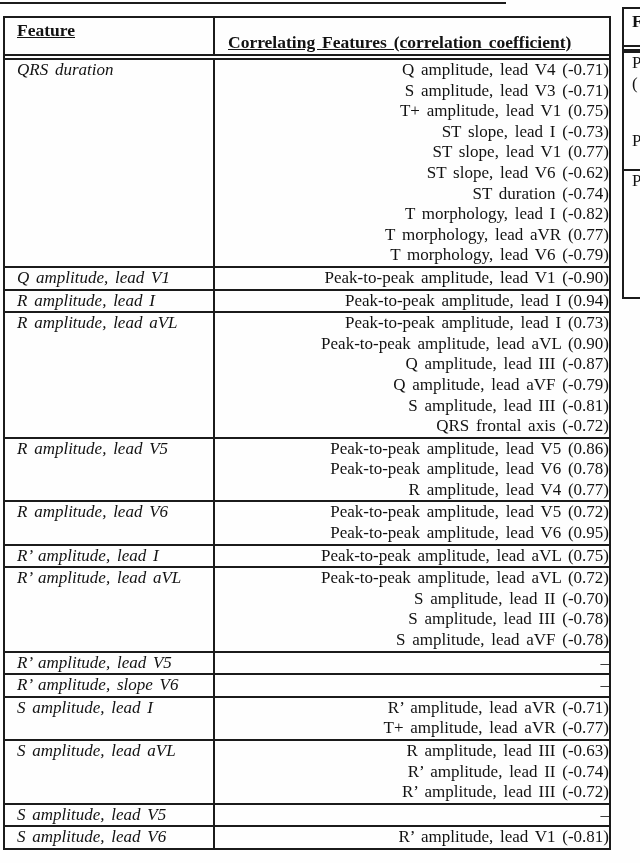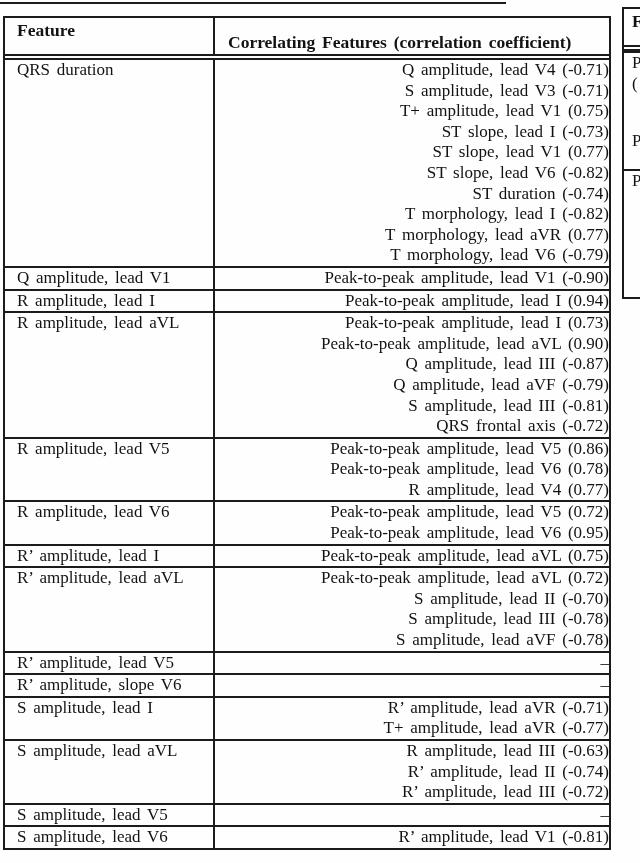--- a/index.html
+++ b/index.html
@@ -26,20 +26,21 @@
     position: absolute;
     left: 3px; top: 16px;
     width: 608px;
     box-sizing: border-box;
     border: 2px solid #1b1b1b;
     word-spacing: 2.5px;
   }
   .thead {
     display: flex;
     border-bottom: 6px double #1b1b1b;
+    text-decoration: underline;
   }
   .th {
     font-weight: bold;
     font-size: 17.5px;
     line-height: 20px;
     padding: 2px 0 2px 0;
     white-space: nowrap;
     overflow: hidden;
   }
   .th-feature {
@@ -55,20 +56,21 @@
     margin-top: 12px;
   }
   .trow { display: flex; border-top: 2px solid #1b1b1b; }
   .trow:first-child { border-top: none; }
   .td-feature {
     width: 210px;
     box-sizing: border-box;
     padding-left: 12px;
     border-right: 2px solid #1b1b1b;
     flex: none;
+    font-style: italic;
   }
   .td-corr { flex: 1; padding-left: 13px; overflow: hidden; text-align: right; }
   .line {
     height: 20.6px;
     line-height: 20.6px;
     font-size: 17px;
     white-space: nowrap;
   }
 
   
@@ -113,21 +115,21 @@
       <div class="trow">
         <div class="td-feature">
           <div class="line">QRS duration</div>
         </div>
         <div class="td-corr">
           <div class="line">Q amplitude, lead V4 (-0.71)</div>
           <div class="line">S amplitude, lead V3 (-0.71)</div>
           <div class="line">T+ amplitude, lead V1 (0.75)</div>
           <div class="line">ST slope, lead I (-0.73)</div>
           <div class="line">ST slope, lead V1 (0.77)</div>
-          <div class="line">ST slope, lead V6 (-0.82)</div>
+          <div class="line">ST slope, lead V6 (-0.62)</div>
           <div class="line">ST duration (-0.74)</div>
           <div class="line">T morphology, lead I (-0.82)</div>
           <div class="line">T morphology, lead aVR (0.77)</div>
           <div class="line">T morphology, lead V6 (-0.79)</div>
         </div>
       </div>
       <div class="trow">
         <div class="td-feature">
           <div class="line">Q amplitude, lead V1</div>
         </div>

